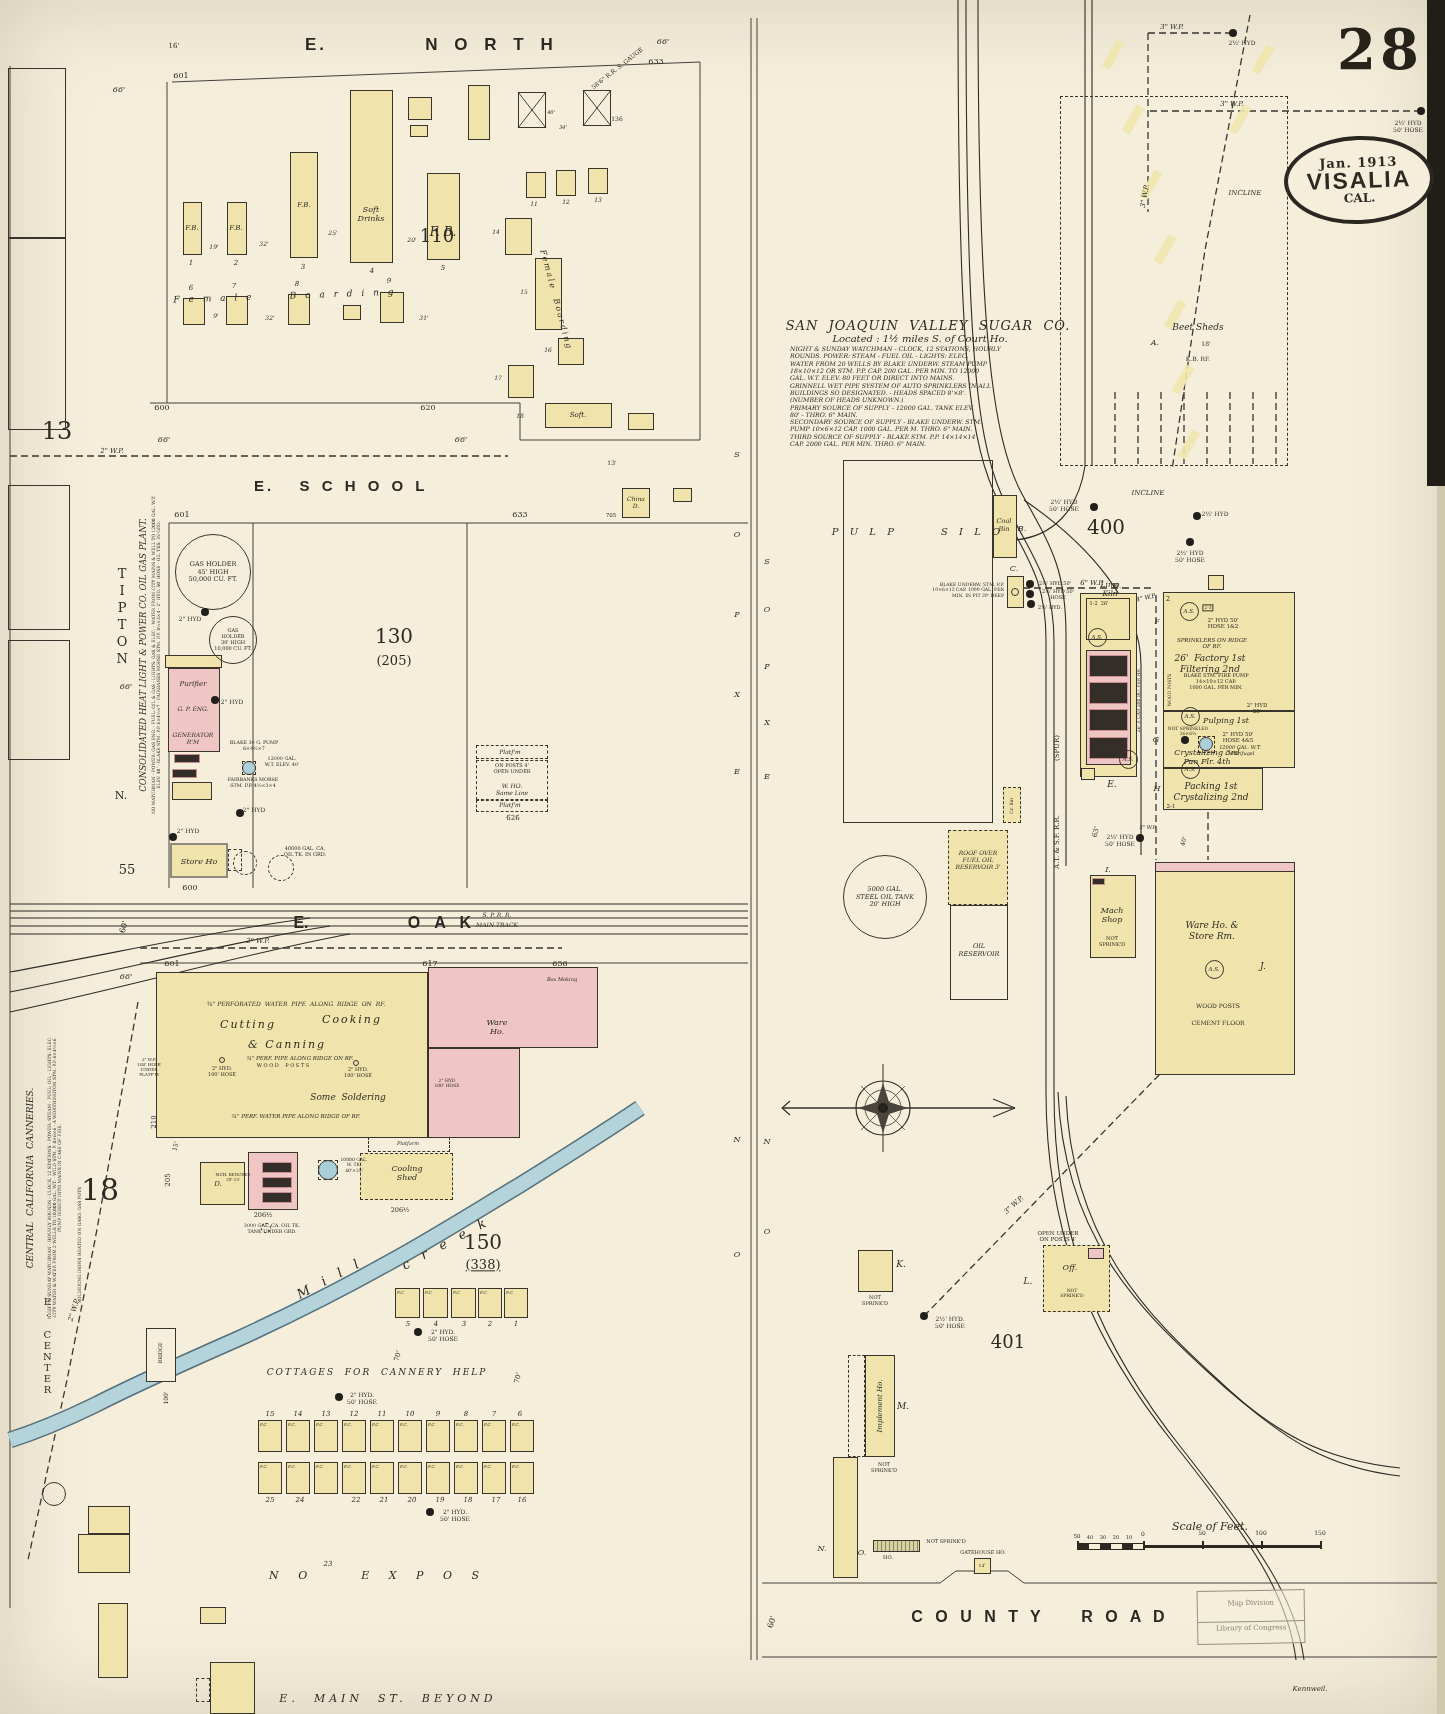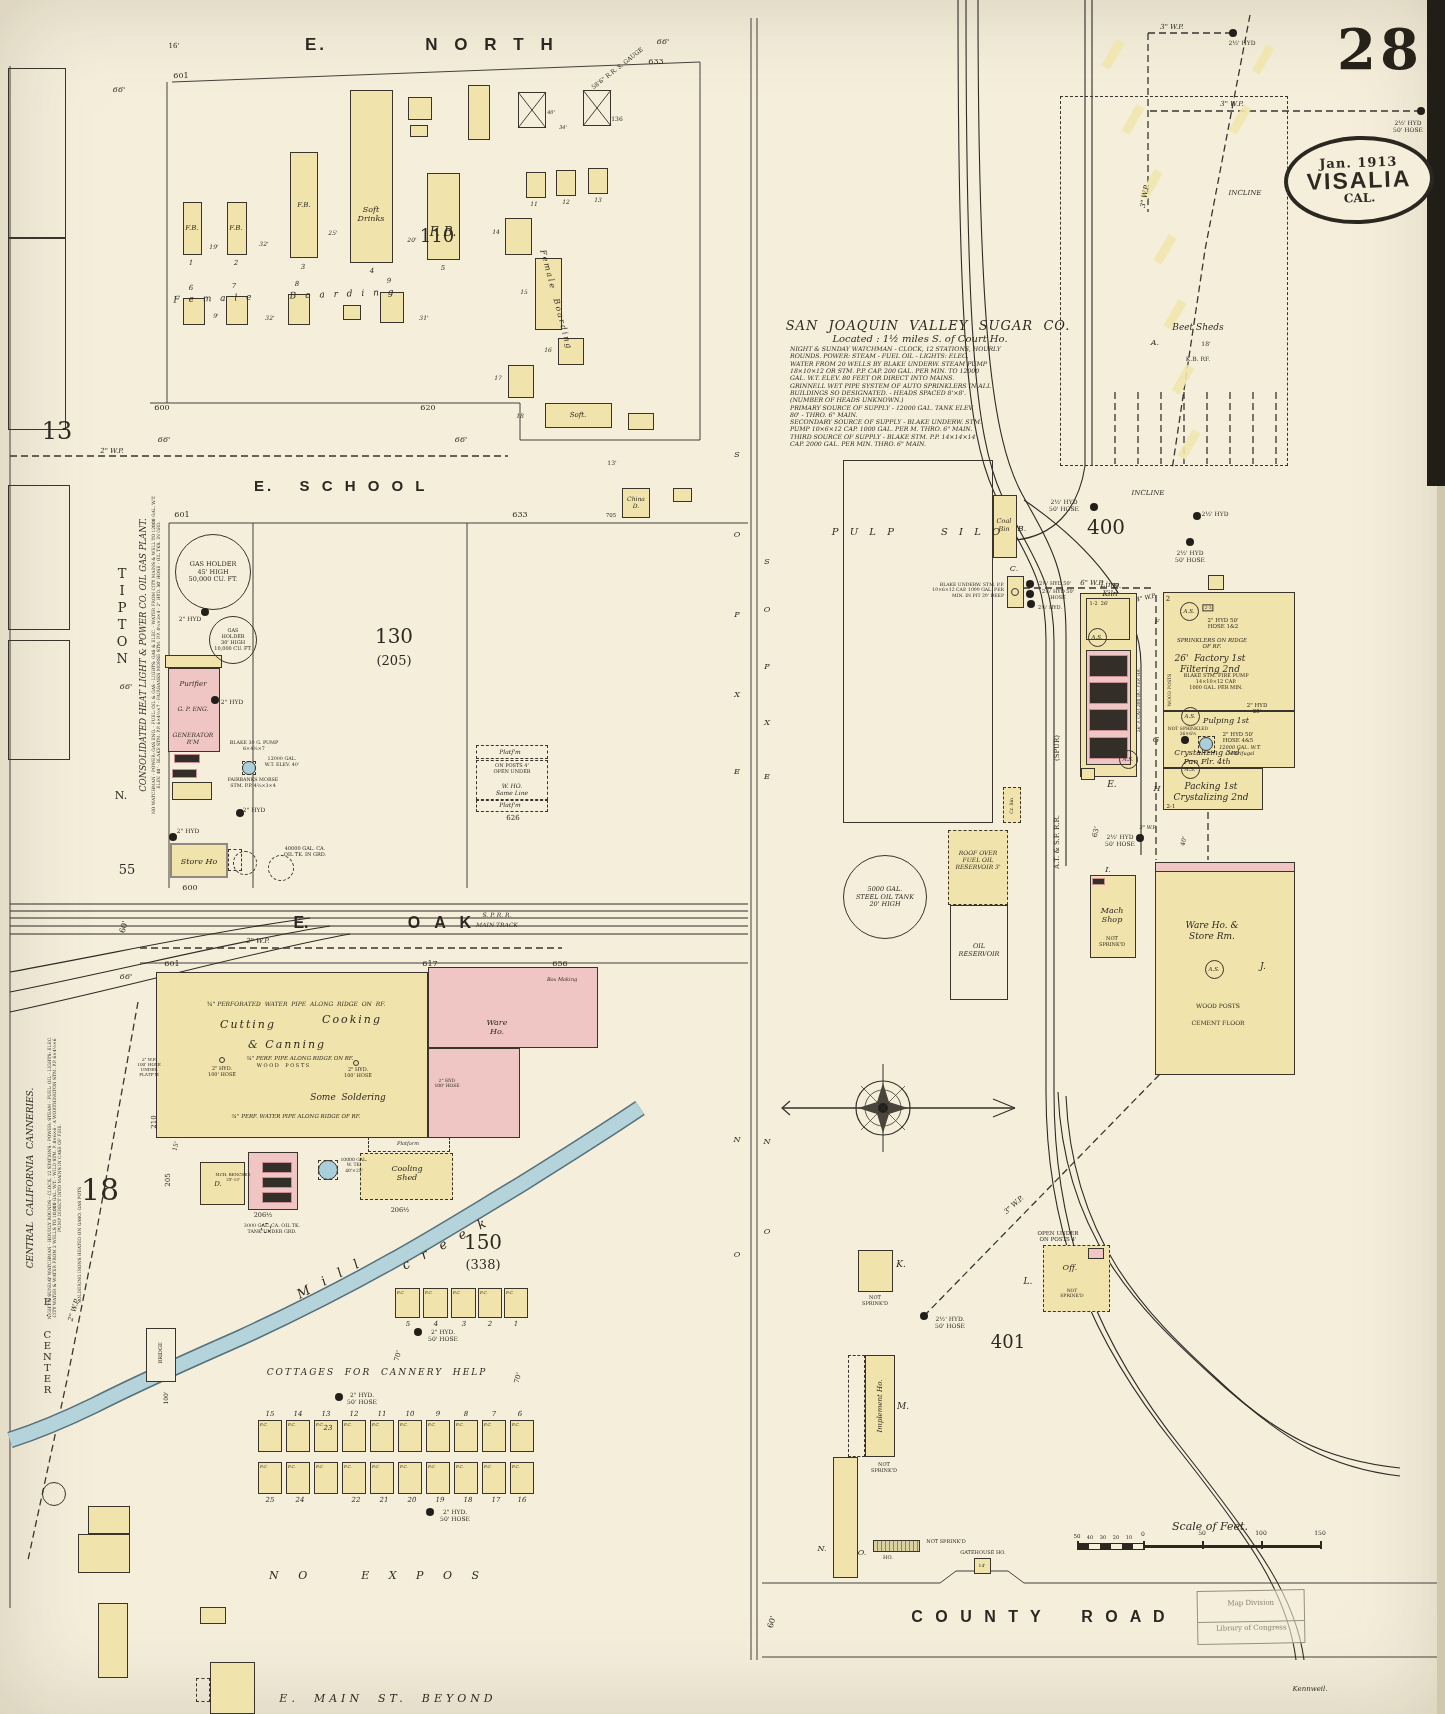--- a/index.html
+++ b/index.html
@@ -399,21 +399,21 @@
       <div class="ann it" style="left: 1198px; top: 327px; font-size: 9px; transform: translate(-50%, -50%);">Beet Sheds</div>
       <div class="ann it" style="left: 1155px; top: 343px; font-size: 8px; transform: translate(-50%, -50%);">A.</div>
       <div class="ann" style="left: 1206px; top: 344px; font-size: 6px; transform: translate(-50%, -50%);">18'</div>
       <div class="ann" style="left: 1198px; top: 359px; font-size: 6px; transform: translate(-50%, -50%);">K.B. RF.</div>
       <div class="ann" style="left: 57px; top: 431px; font-size: 24px; transform: translate(-50%, -50%);">13</div>
       <div class="ann" style="left: 437px; top: 236px; font-size: 18px; transform: translate(-50%, -50%);">110</div>
       <div class="ann" style="left: 394px; top: 637px; font-size: 20px; transform: translate(-50%, -50%);">130</div>
       <div class="ann" style="left: 394px; top: 661px; font-size: 13px; transform: translate(-50%, -50%);">(205)</div>
       <div class="ann" style="left: 100px; top: 1190px; font-size: 30px; transform: translate(-50%, -50%);">18</div>
       <div class="ann" style="left: 483px; top: 1243px; font-size: 20px; transform: translate(-50%, -50%);">150</div>
-      <div class="ann" style="left: 483px; top: 1265px; font-size: 13px; transform: translate(-50%, -50%);">(338)</div>
+      <div class="ann" style="left: 483px; top: 1265px; font-size: 13px; transform: translate(-50%, -50%); text-decoration: underline;">(338)</div>
       <div class="ann" style="left: 1106px; top: 528px; font-size: 20px; transform: translate(-50%, -50%);">400</div>
       <div class="ann" style="left: 1008px; top: 1342px; font-size: 18px; transform: translate(-50%, -50%);">401</div>
       <div class="ann" style="left: 174px; top: 46px; font-size: 7px; transform: translate(-50%, -50%);">16'</div>
       <div class="ann it" style="left: 119px; top: 90px; font-size: 8px; transform: translate(-50%, -50%);">66'</div>
       <div class="ann" style="left: 181px; top: 76px; font-size: 8px; transform: translate(-50%, -50%);">601</div>
       <div class="ann" style="left: 656px; top: 62px; font-size: 8px; transform: translate(-50%, -50%);">633</div>
       <div class="ann it" style="left: 663px; top: 42px; font-size: 8px; transform: translate(-50%, -50%);">66'</div>
       <div class="ann" style="left: 617px; top: 68px; font-size: 6px; transform: translate(-50%, -50%) rotate(-38deg);">58'6" R.R. S. GAUGE</div>
       <div class="ann" style="left: 162px; top: 408px; font-size: 8px; transform: translate(-50%, -50%);">600</div>
       <div class="ann" style="left: 428px; top: 408px; font-size: 8px; transform: translate(-50%, -50%);">620</div>
@@ -713,21 +713,21 @@
       <div class="ann it" style="left: 326px; top: 1414px; font-size: 7px; transform: translate(-50%, -50%);">13</div>
       <div class="ann it" style="left: 354px; top: 1414px; font-size: 7px; transform: translate(-50%, -50%);">12</div>
       <div class="ann it" style="left: 382px; top: 1414px; font-size: 7px; transform: translate(-50%, -50%);">11</div>
       <div class="ann it" style="left: 410px; top: 1414px; font-size: 7px; transform: translate(-50%, -50%);">10</div>
       <div class="ann it" style="left: 438px; top: 1414px; font-size: 7px; transform: translate(-50%, -50%);">9</div>
       <div class="ann it" style="left: 466px; top: 1414px; font-size: 7px; transform: translate(-50%, -50%);">8</div>
       <div class="ann it" style="left: 494px; top: 1414px; font-size: 7px; transform: translate(-50%, -50%);">7</div>
       <div class="ann it" style="left: 520px; top: 1414px; font-size: 7px; transform: translate(-50%, -50%);">6</div>
       <div class="ann it" style="left: 270px; top: 1500px; font-size: 7px; transform: translate(-50%, -50%);">25</div>
       <div class="ann it" style="left: 300px; top: 1500px; font-size: 7px; transform: translate(-50%, -50%);">24</div>
-      <div class="ann it" style="left: 328px; top: 1428px; font-size: 7px; transform: translate(-50%, -50%);">23</div>
+      <div class="ann it" style="left: 328px; top: 1564px; font-size: 7px; transform: translate(-50%, -50%);">23</div>
       <div class="ann it" style="left: 356px; top: 1500px; font-size: 7px; transform: translate(-50%, -50%);">22</div>
       <div class="ann it" style="left: 384px; top: 1500px; font-size: 7px; transform: translate(-50%, -50%);">21</div>
       <div class="ann it" style="left: 412px; top: 1500px; font-size: 7px; transform: translate(-50%, -50%);">20</div>
       <div class="ann it" style="left: 440px; top: 1500px; font-size: 7px; transform: translate(-50%, -50%);">19</div>
       <div class="ann it" style="left: 468px; top: 1500px; font-size: 7px; transform: translate(-50%, -50%);">18</div>
       <div class="ann it" style="left: 496px; top: 1500px; font-size: 7px; transform: translate(-50%, -50%);">17</div>
       <div class="ann it" style="left: 522px; top: 1500px; font-size: 7px; transform: translate(-50%, -50%);">16</div>
       <div class="ann it" style="left: 1310px; top: 1689px; font-size: 7px; transform: translate(-50%, -50%);">Kennweil.</div>
     </div>
 </div>

